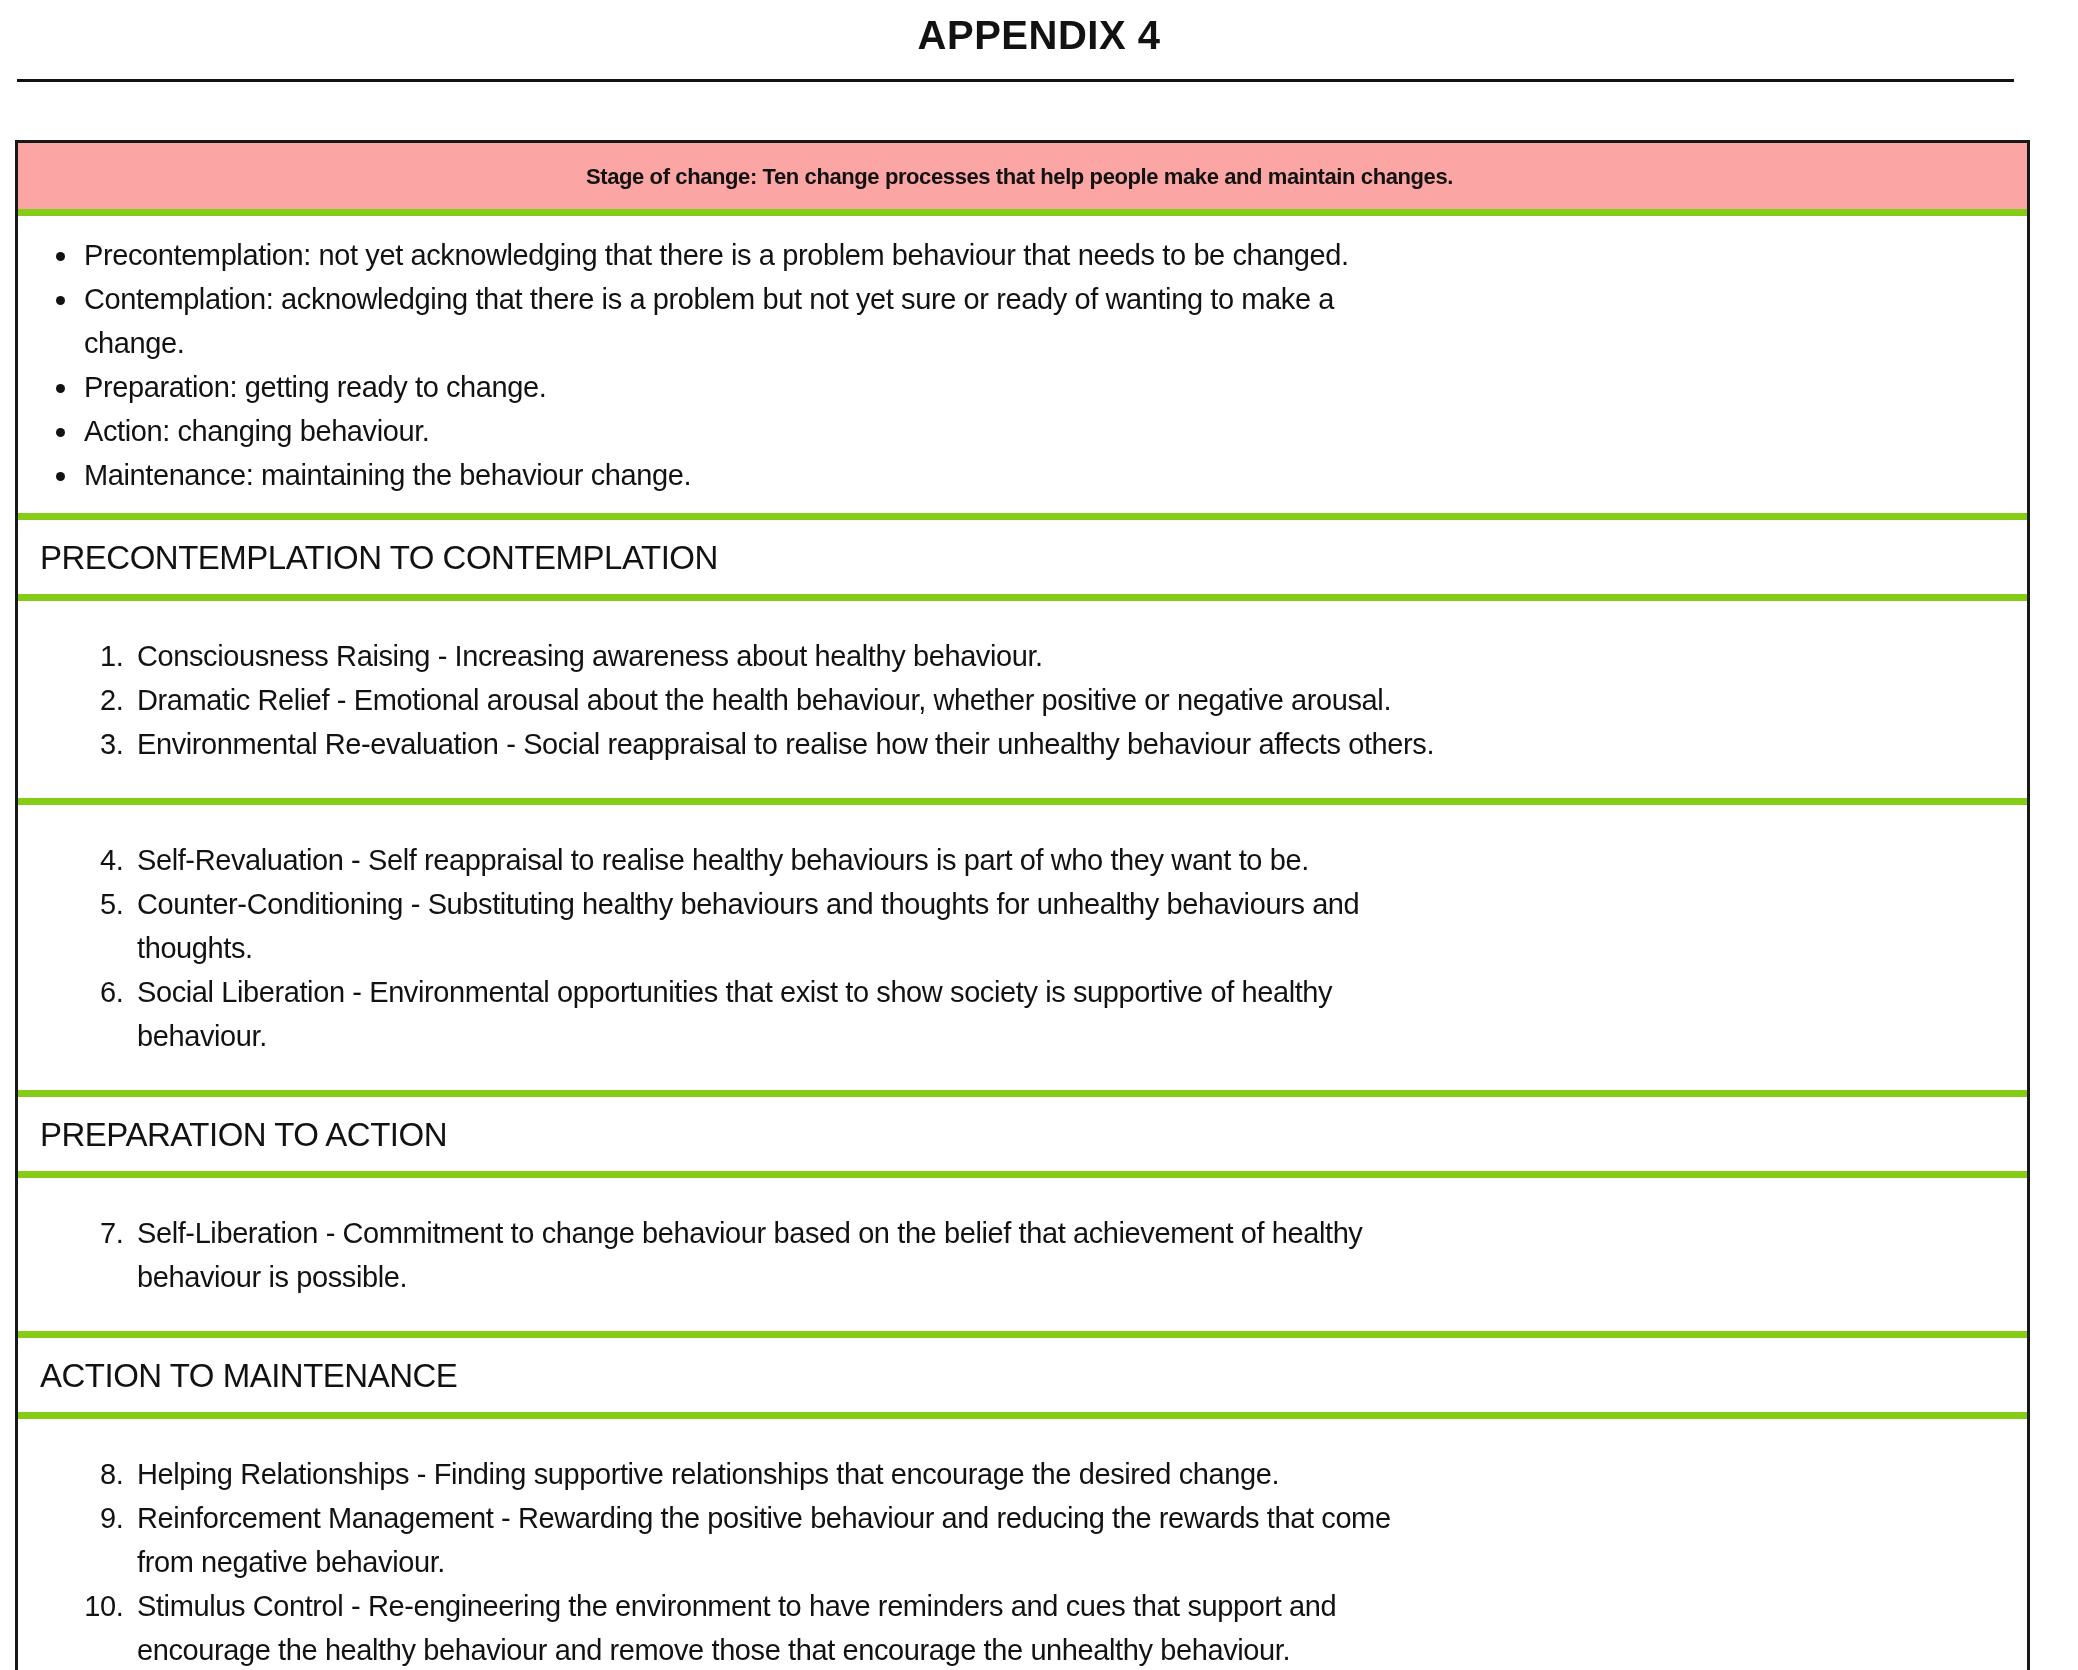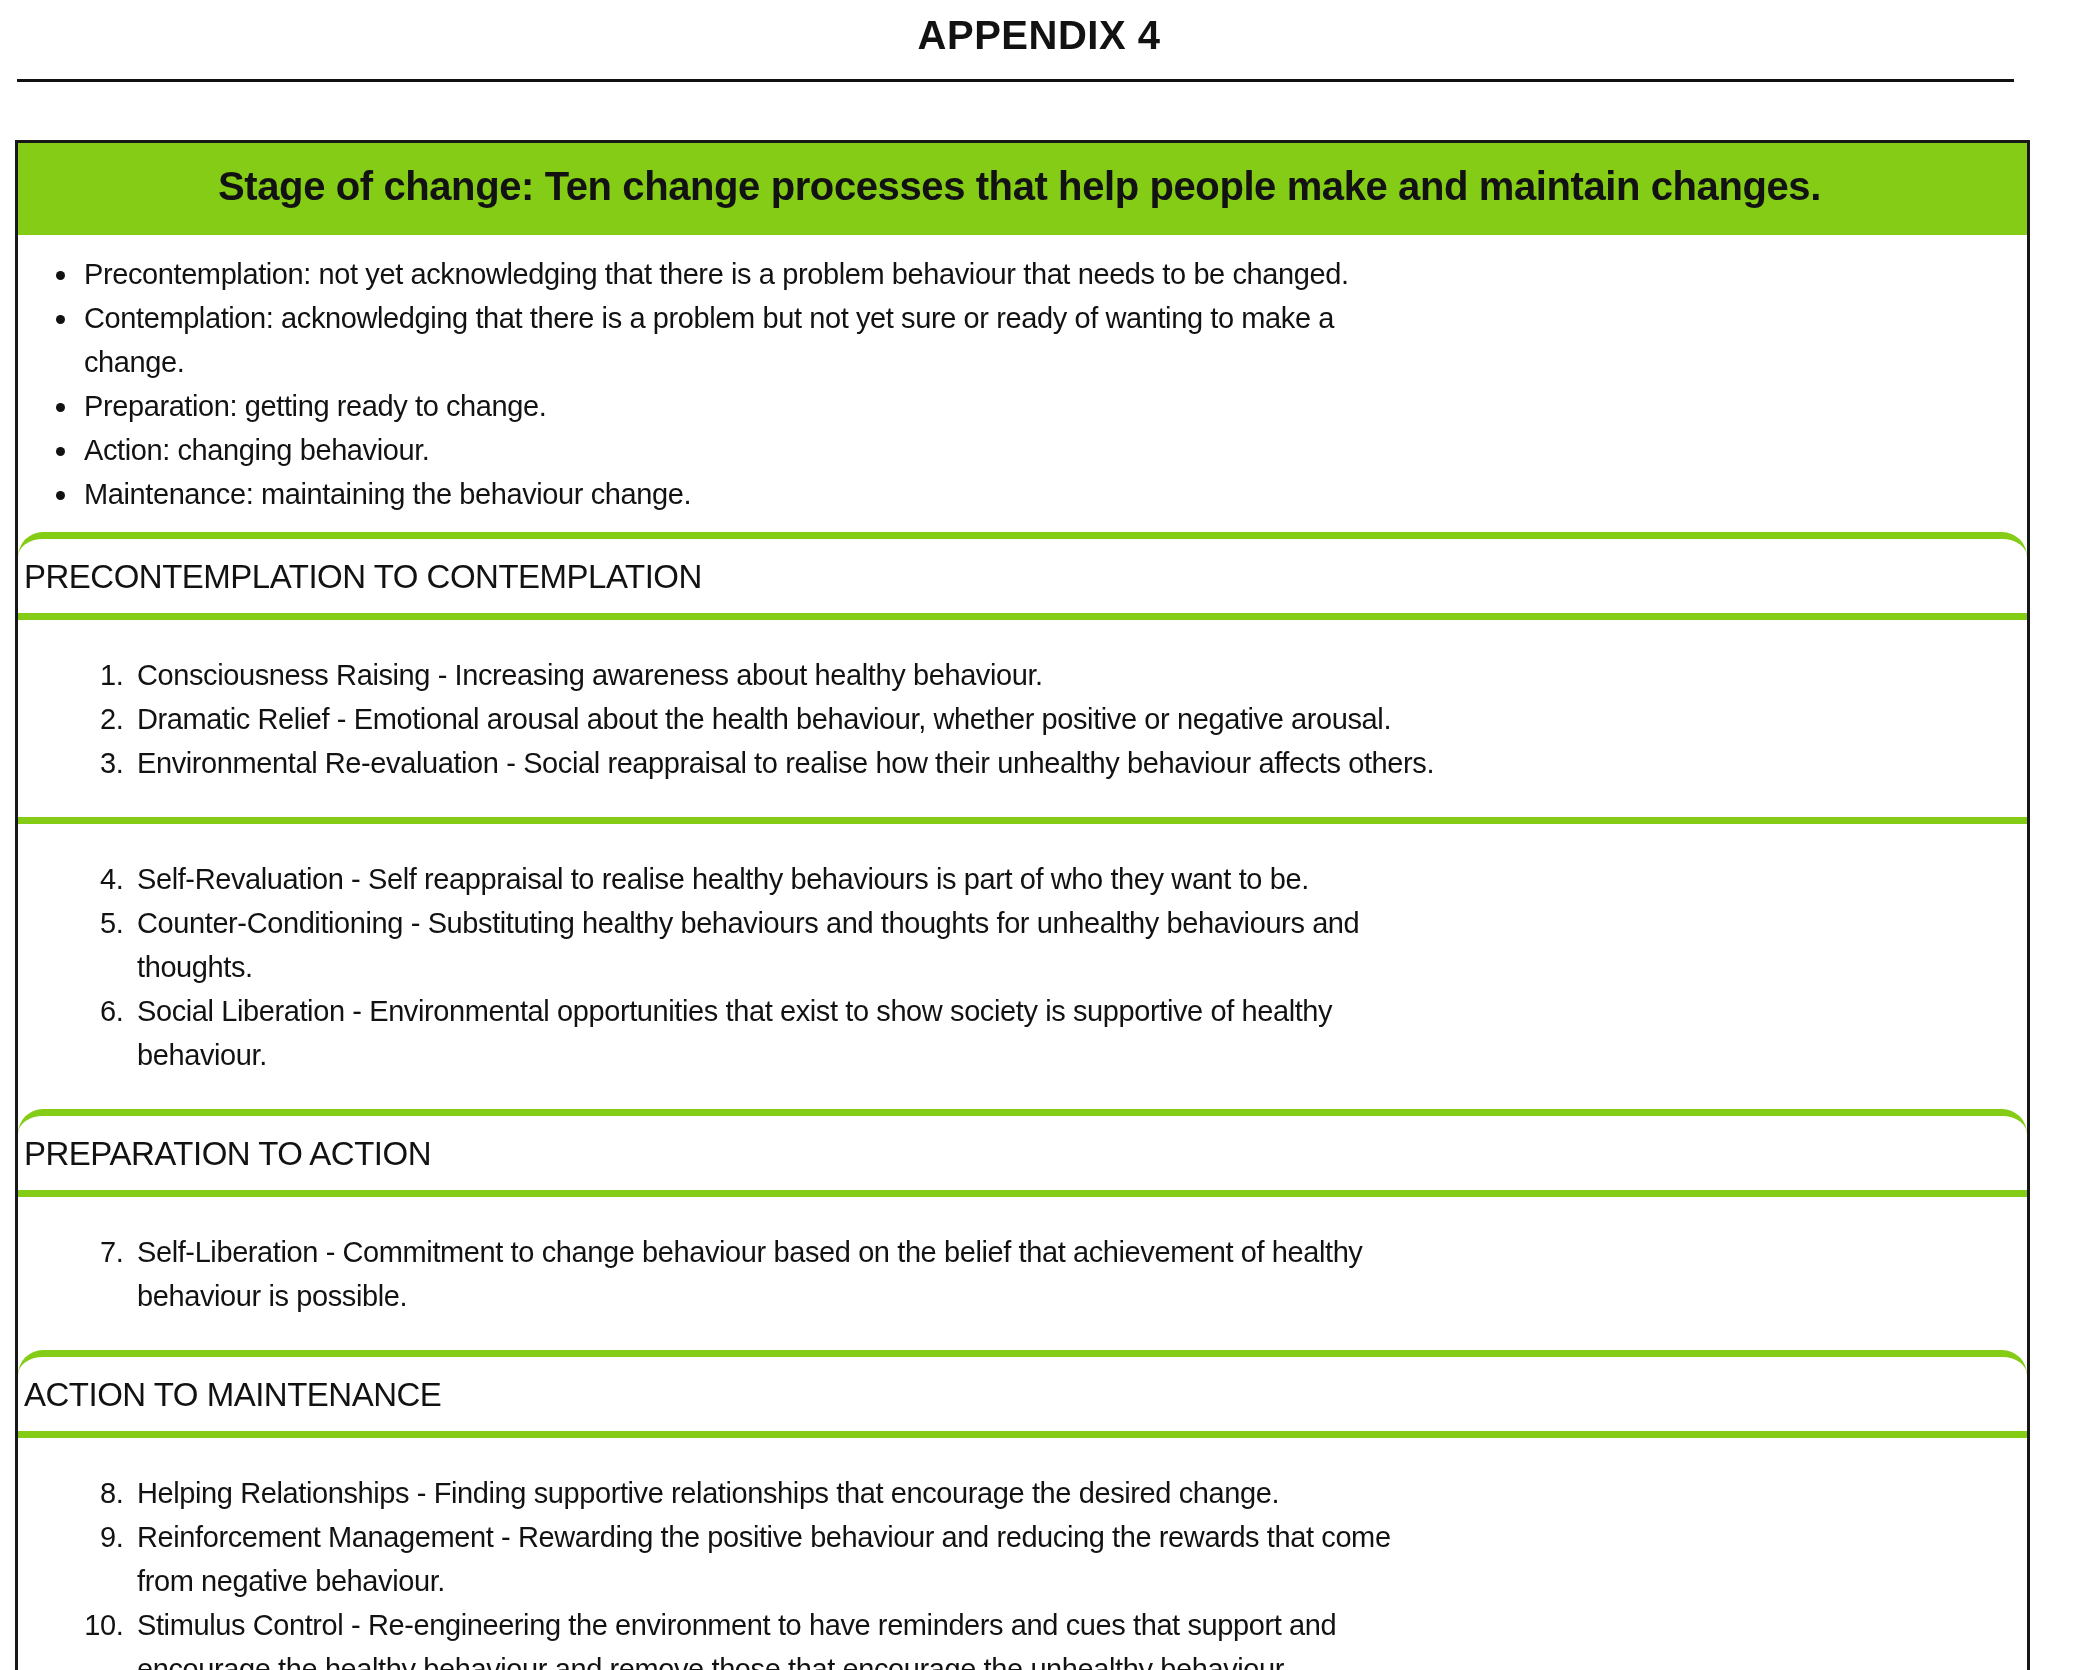--- a/index.html
+++ b/index.html
@@ -25,41 +25,40 @@
   }
   .soc-table {
     margin: 58px 48px 0 15px;
     border: 3px solid #181818;
     font-size: 29px;
     letter-spacing: -0.4px;
   }
   .row { border-top: 7px solid #84cc16; }
   .row:first-child { border-top: none; }
   .row-header {
-    background: #84cc16;
+    background: #fca5a5;
     font-weight: bold;
-    font-size: 40px;
+    font-size: 22px;
     text-align: center;
     padding: 21px 10px 19px 4px;
   }
   .row-bullets ul {
     margin: 0;
     padding: 17px 30px 16px 62px;
     list-style: disc outside;
   }
   .row-bullets li {
     line-height: 44px;
     white-space: pre-line;
     padding-left: 4px;
   }
   .section-title {
     font-size: 33px;
     letter-spacing: -0.5px;
-    padding: 19px 10px 17px 6px;
-    border-radius: 25px;
+    padding: 19px 10px 17px 22px;
   }
   .row-items ol {
     margin: 16px;
     padding: 17px 30px 16px 97px;
     list-style: decimal outside;
   }
   .row-items li {
     line-height: 44px;
     white-space: pre-line;
     padding-left: 6px;

